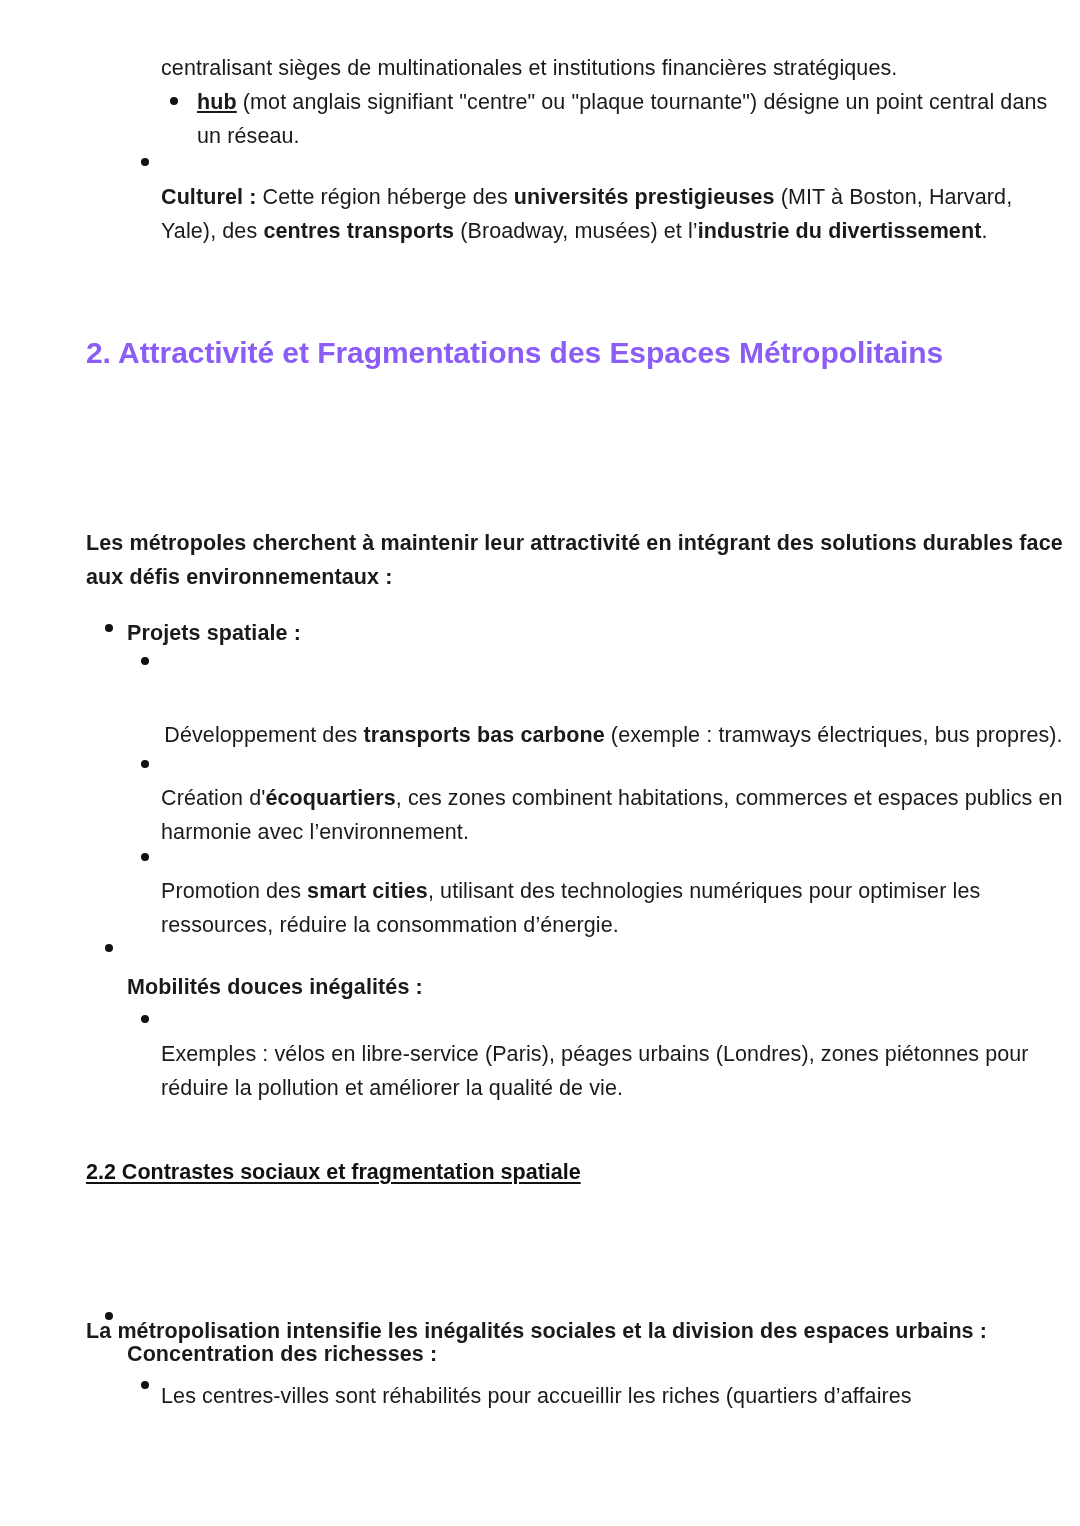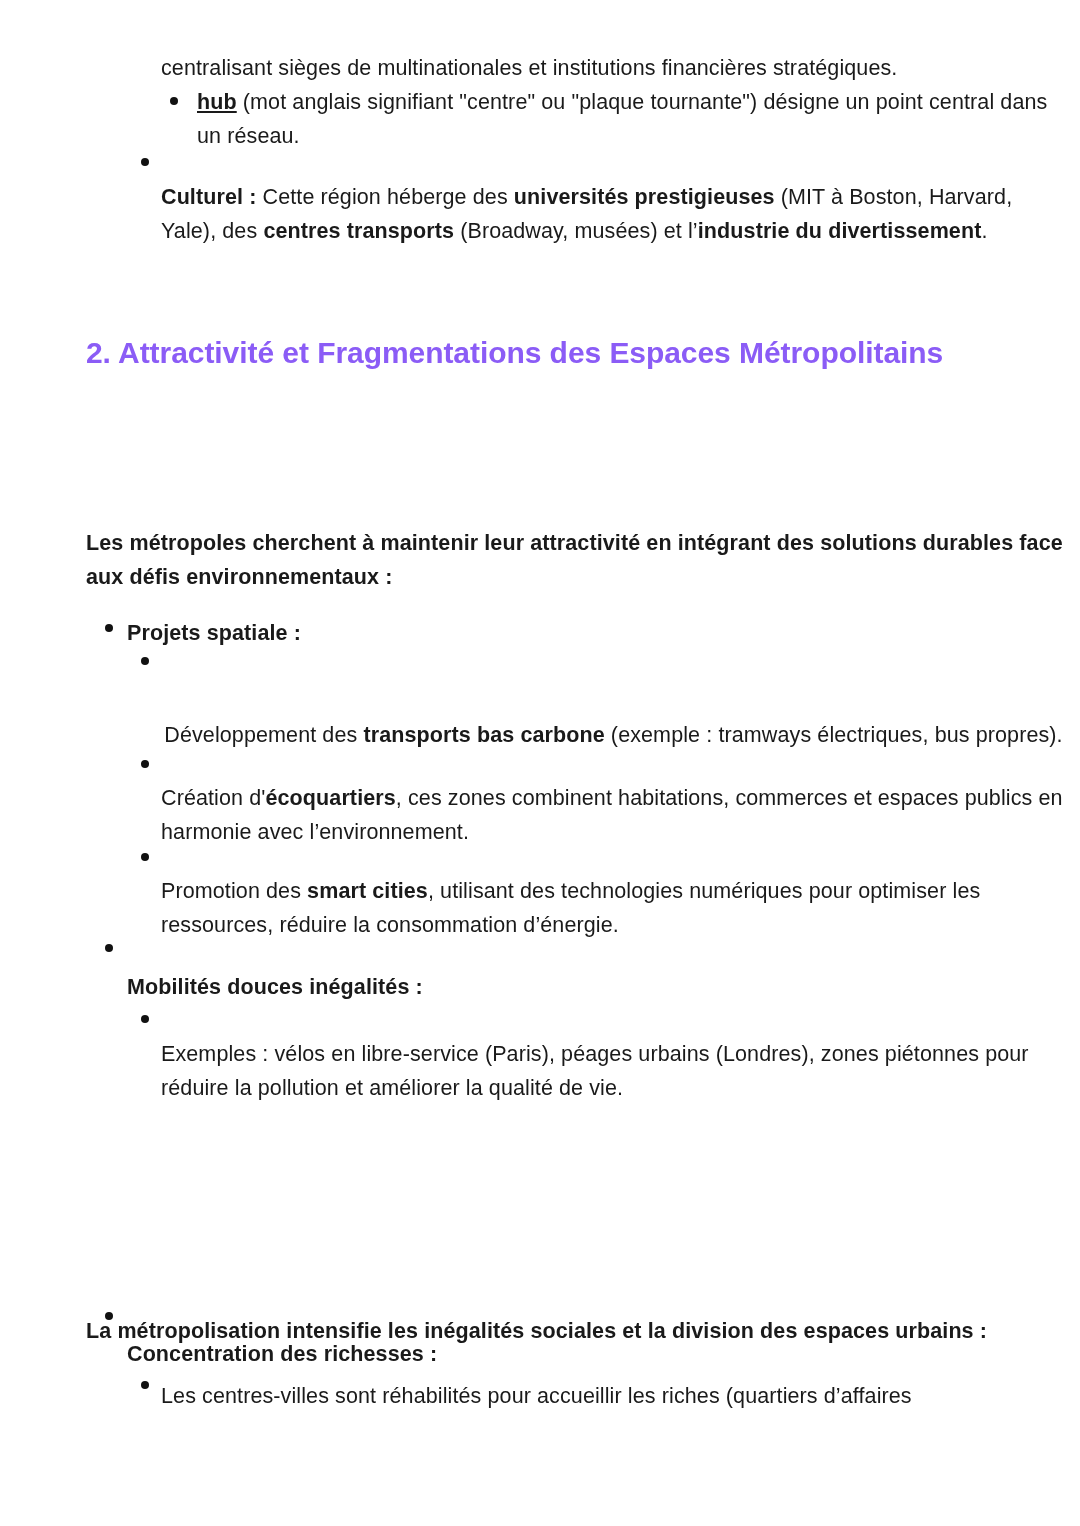--- a/index.html
+++ b/index.html
@@ -117,20 +117,23 @@
   <div class="bullet" style="left:68px; top:944px;"></div>
   <div class="para" style="left:90px; top:970px; width:900px; font-weight:700;">
     <span>Mobilités douces inégalités :</span>
   </div>
 
   <div class="bullet" style="left:104px; top:1015px;"></div>
   <div class="para" style="left:124px; top:1037px; width:905px;">
     <span>Exemples : vélos en libre-service (Paris), péages urbains (Londres), zones piétonnes pour réduire la pollution et améliorer la qualité de vie.</span>
   </div>
 
+  <h3 class="h-sub" style="left:49px; top:1157px; margin:0;">
+    <span>2.2 Contrastes sociaux et fragmentation spatiale</span>
+  </h3>
 
   <div class="para" style="left:49px; top:1314px; width:980px;font-weight:bold;">
     <span>La métropolisation intensifie les inégalités sociales et la division des espaces urbains :</span>
   </div>
 
   <div class="bullet" style="left:68px; top:1312px;"></div>
   <div class="para" style="left:90px; top:1337px; width:900px; font-weight:700;">
     <span>Concentration des richesses :</span>
   </div>
 

